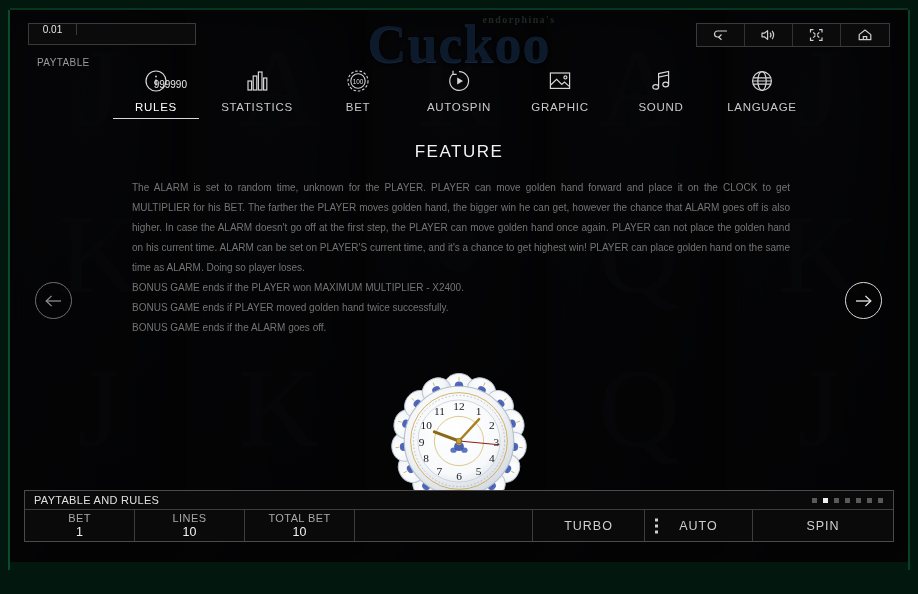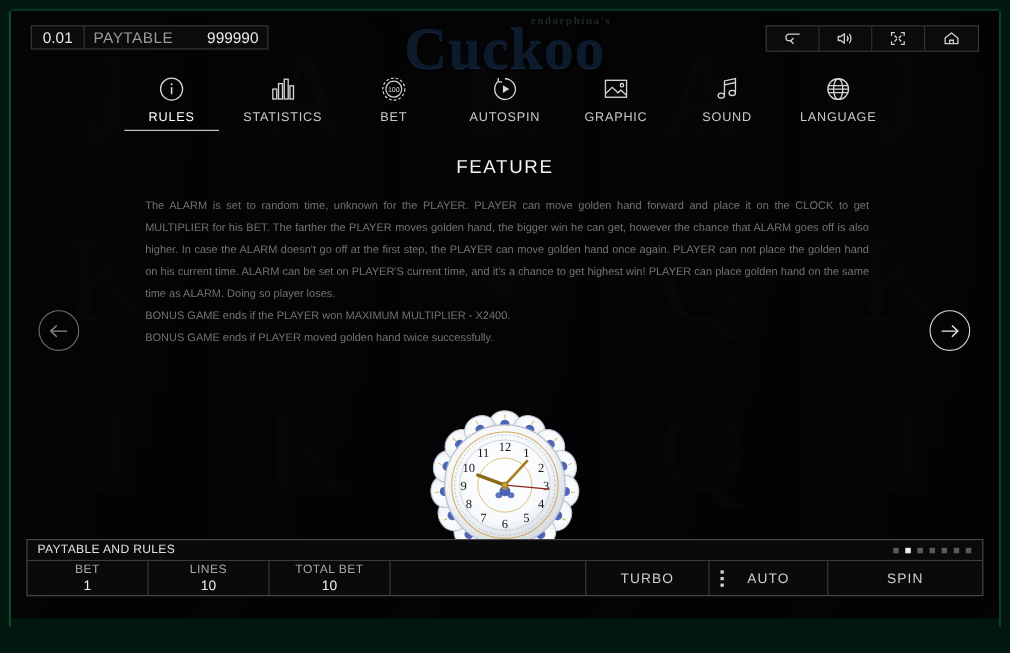--- a/index.html
+++ b/index.html
@@ -120,37 +120,38 @@
 
   
   #credits-bar {
     position: absolute;
     left: 18px; top: 13px;
     height: 22px;
     display: flex;
     align-items: stretch;
     border: 1px solid #3a3a3a;
     background: #0b0b0b;
-    font-size: 14px;
+    font-size: 10px;
     color: #cfcfcf;
     z-index: 6;
+    flex-direction: column;
   }
   #credits-denom {
     width: 48px;
     display: flex; align-items: center; justify-content: center;
     border-right: 1px solid #3a3a3a;
     color: #e6e6e6;
   }
   #credits-body {
     width: 166px;
     display: flex; align-items: center; justify-content: space-between;
     padding: 0 8px;
   }
   #credits-label { color: #9a9a9a; letter-spacing: .4px; }
-  #credits-value { color: #e9e9e9; }
+  #credits-value { color: #e9e9e9; margin-top: 44px; }
 
   
   #top-tools {
     position: absolute;
     right: 18px; top: 13px;
     display: flex;
     border: 1px solid #3a3a3a;
     background: #0b0b0b;
     z-index: 6;
   }
@@ -491,20 +492,21 @@
         <div class="tab-underline"></div>
       </div>
     </div>
 
     <div id="feature-title">FEATURE</div>
 
     <div id="feature-body">
       <p id="para-main">The ALARM is set to random time, unknown for the PLAYER. PLAYER can move golden hand forward and place it on the CLOCK to get MULTIPLIER for his BET. The farther the PLAYER moves golden hand, the bigger win he can get, however the chance that ALARM goes off is also higher. In case the ALARM doesn't go off at the first step, the PLAYER can move golden hand once again. PLAYER can not place the golden hand on his current time. ALARM can be set on PLAYER'S current time, and it's a chance to get highest win! PLAYER can place golden hand on the same time as ALARM. Doing so player loses.</p>
       <p class="bonus-line">BONUS GAME ends if the PLAYER won MAXIMUM MULTIPLIER - X2400.</p>
       <p class="bonus-line">BONUS GAME ends if PLAYER moved golden hand twice successfully.</p>
+      <p class="bonus-line">BONUS GAME ends if the ALARM goes off.</p>
     </div>
 
     <div class="nav-arrow" id="nav-prev">
       <svg width="19" height="14" viewBox="0 0 19 14" fill="none" stroke="#8d8d8d" stroke-width="1.3">
         <path d="M17 7H2.4"></path>
           <path d="M7.6 1.9 2.2 7l5.4 5.1"></path>
       </svg>
     </div>
     <div class="nav-arrow" id="nav-next">
       <svg width="19" height="14" viewBox="0 0 19 14" fill="none" stroke="#e8e8e8" stroke-width="1.3">

